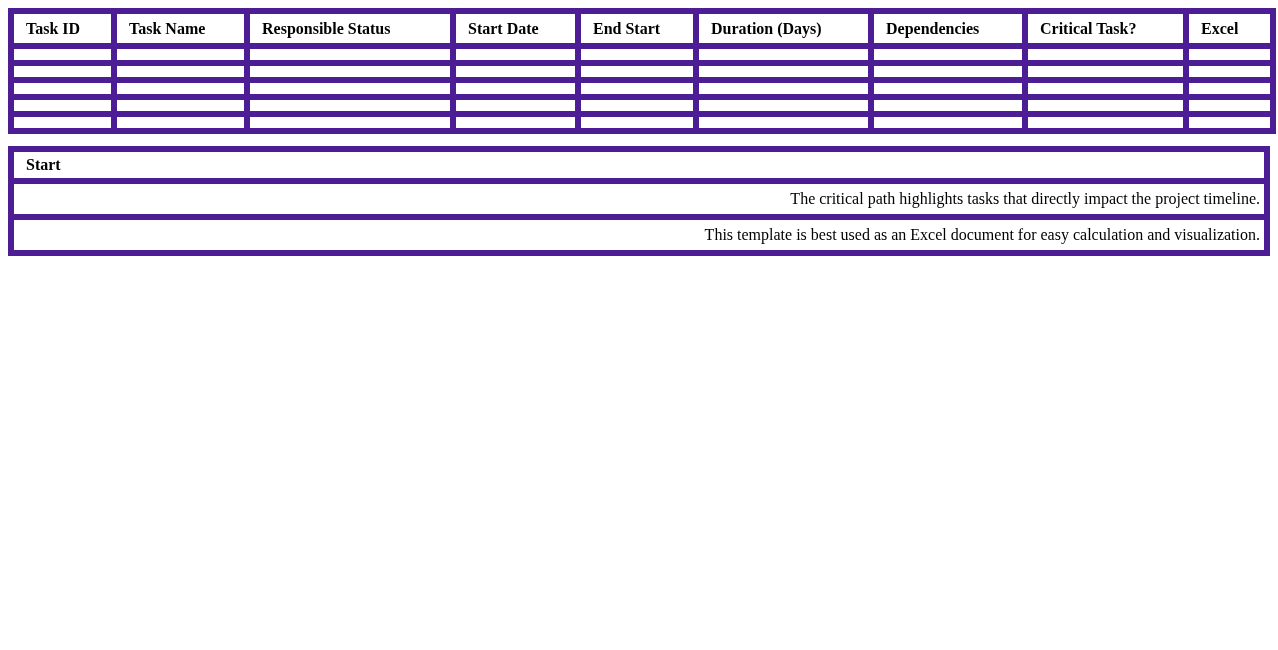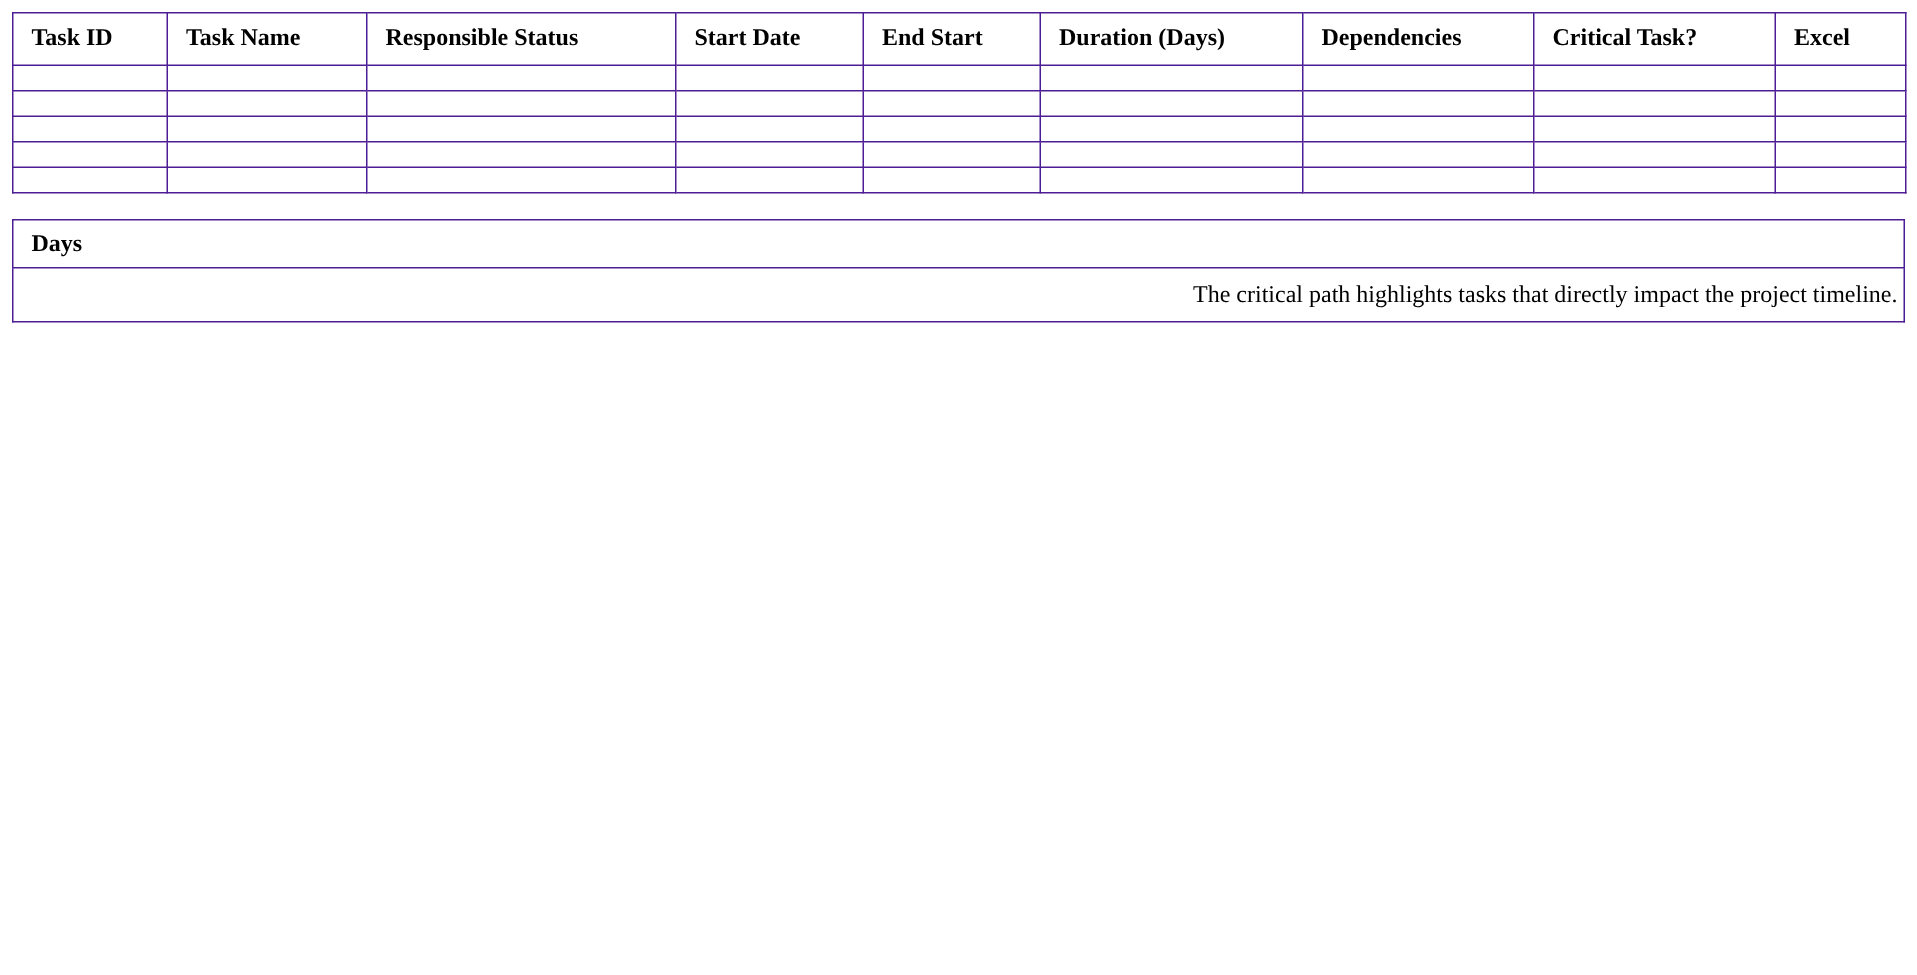--- a/index.html
+++ b/index.html
@@ -16,21 +16,21 @@
     height: 650px;
     background: #ffffff;
     overflow: hidden;
   }
   table {
     border-collapse: collapse;
     table-layout: fixed;
     width: 1262px;
   }
   th, td {
-    border: 1px solid #4c1d95;
+    border: 6px solid #4c1d95;
     overflow: hidden;
     white-space: nowrap;
   }
   .task-table {
     position: absolute;
     left: 8px;
     top: 8px;
   }
   .task-table th {
     height: 35px;
@@ -150,23 +150,26 @@
           <td></td>
           <td></td>
           <td></td>
         </tr>
       </tbody>
   </table>
 
   <table class="notes-table">
     <thead>
       <tr>
-        <th>Days</th>
+        <th>Start</th>
       </tr>
     </thead>
     <tbody>
       <tr>
         <td>The critical path highlights tasks that directly impact the project timeline.</td>
+      </tr>
+      <tr>
+        <td>This template is best used as an Excel document for easy calculation and visualization.</td>
       </tr>
     </tbody>
   </table>
 
 </div>
 
 </body></html>

